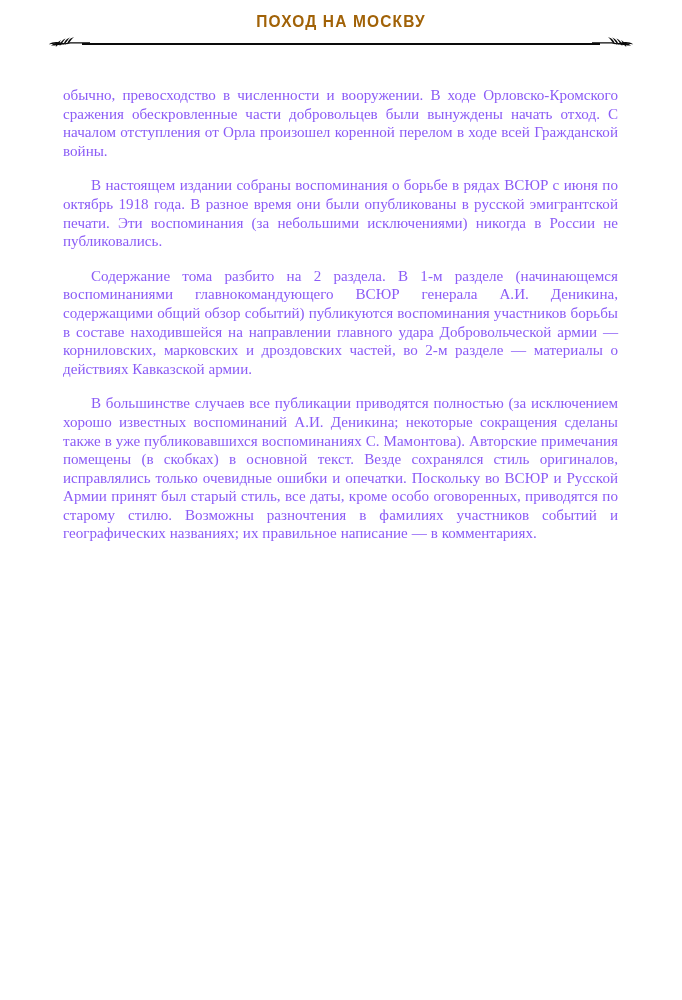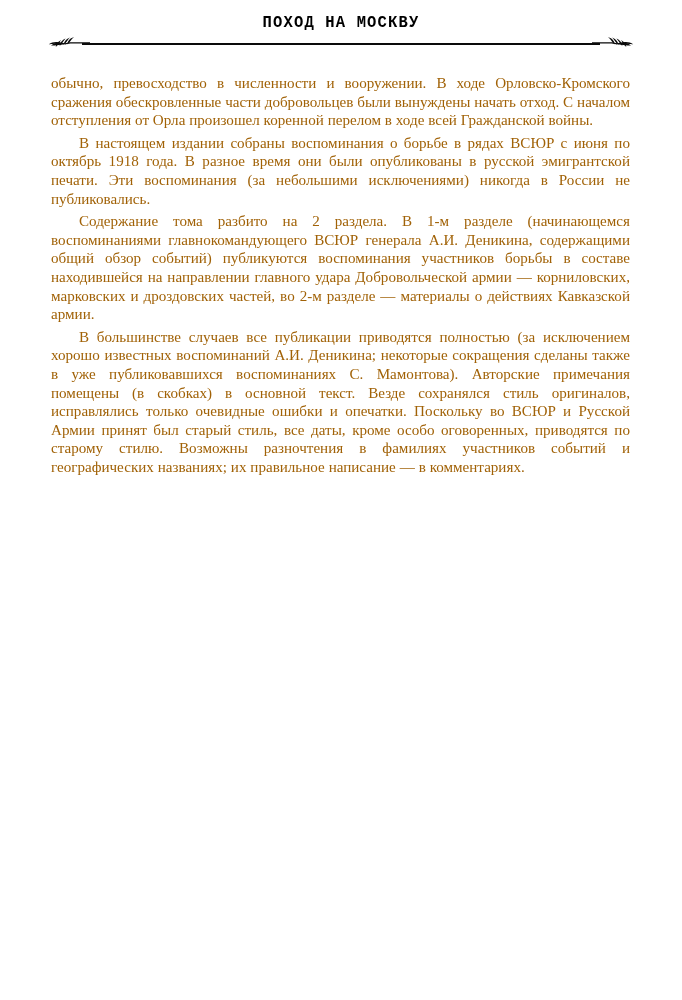--- a/index.html
+++ b/index.html
@@ -25,25 +25,25 @@
   
   .running-head {
     position: absolute;
     top: 13px;
     left: 0;
     right: 0;
     text-align: center;
   }
   .running-head-title {
     display: inline-block;
-    font-family: Liberation Mono, monospace;
+    font-family: Liberation Sans, sans-serif;
     font-weight: bold;
     font-size: 15.5px;
     letter-spacing: 1.15px;
-    color: #000000;
+    color: #a16207;
     white-space: nowrap;
     transform: scaleY(1.02);
   }
 
   
   .rule-band {
     position: absolute;
     top: 31px;
     left: 48px;
     right: 48px;
@@ -68,27 +68,27 @@
   .ornament svg { display: block; width: 100%; height: 100%; }
 
   
   .textblock {
     position: absolute;
     top: 70px;
     left: 47px;
     width: 587px;
   }
   p.para {
-    margin: 4px;
+    margin: 16px;
     text-align: justify;
     text-justify: inter-word;
     text-indent: 28px;
     font-size: 15.1px;
     line-height: 18.6px;
-    color: #a16207;
+    color: #8b5cf6;
     word-spacing: 0.1px;
     hyphens: manual;
   }
   p.para.no-indent { text-indent: 0; }
 </style>
 </head>
 <body>
 
 <div class="page">
 

